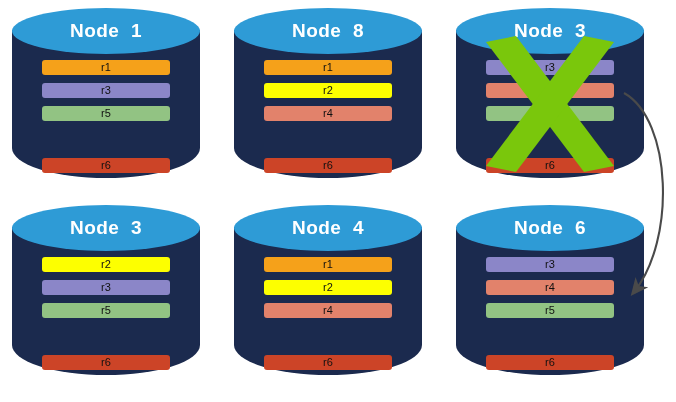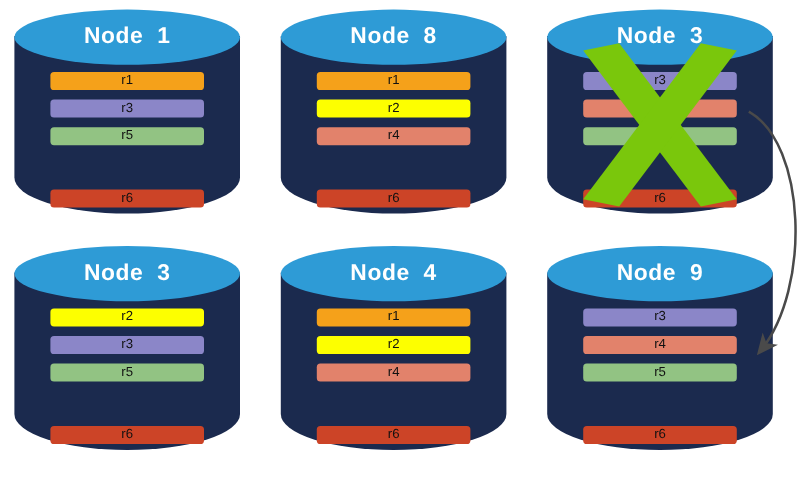--- a/index.html
+++ b/index.html
@@ -146,21 +146,21 @@
       <div class="bar" style="background: rgb(245, 161, 26);">r1</div>
       <div class="bar" style="background: rgb(253, 255, 0);">r2</div>
       <div class="bar" style="background: rgb(226, 130, 107);">r4</div>
       <div class="bar" style="background: rgb(204, 68, 39);">r6</div>
     </div>
   </div>
 
   <div class="node" style="left:456px;top:205px;">
     <div class="cyl-body" style="background: rgb(27, 42, 78);"></div>
     <div class="cyl-top" style="background: rgb(46, 155, 214);"></div>
-    <div class="node-title">Node  9</div>
+    <div class="node-title">Node  6</div>
     <div class="bars">
       <div class="bar" style="background: rgb(139, 134, 200);">r3</div>
       <div class="bar" style="background: rgb(226, 130, 107);">r4</div>
       <div class="bar" style="background: rgb(146, 195, 131);">r5</div>
       <div class="bar" style="background: rgb(204, 68, 39);">r6</div>
     </div>
   </div>
 
   <svg class="arrow-layer" viewBox="0 0 676 402">
     <defs>

